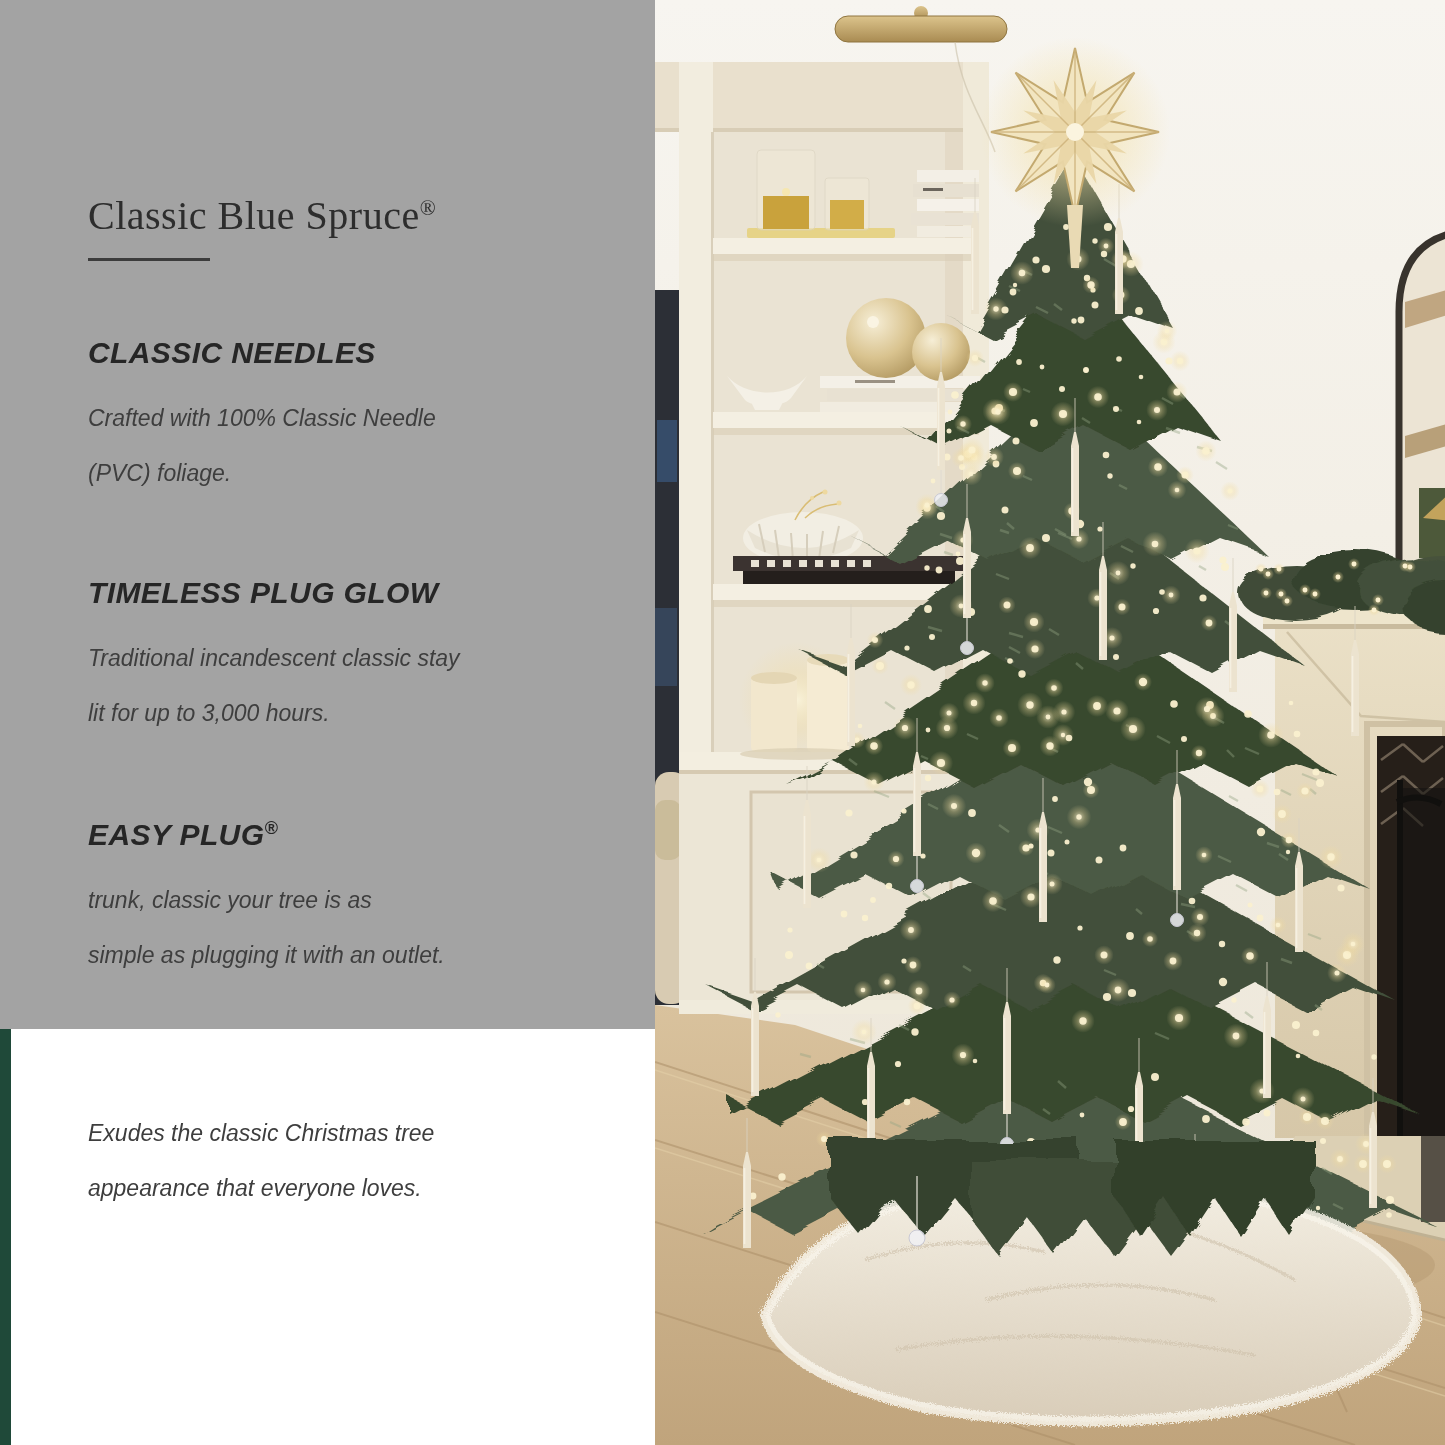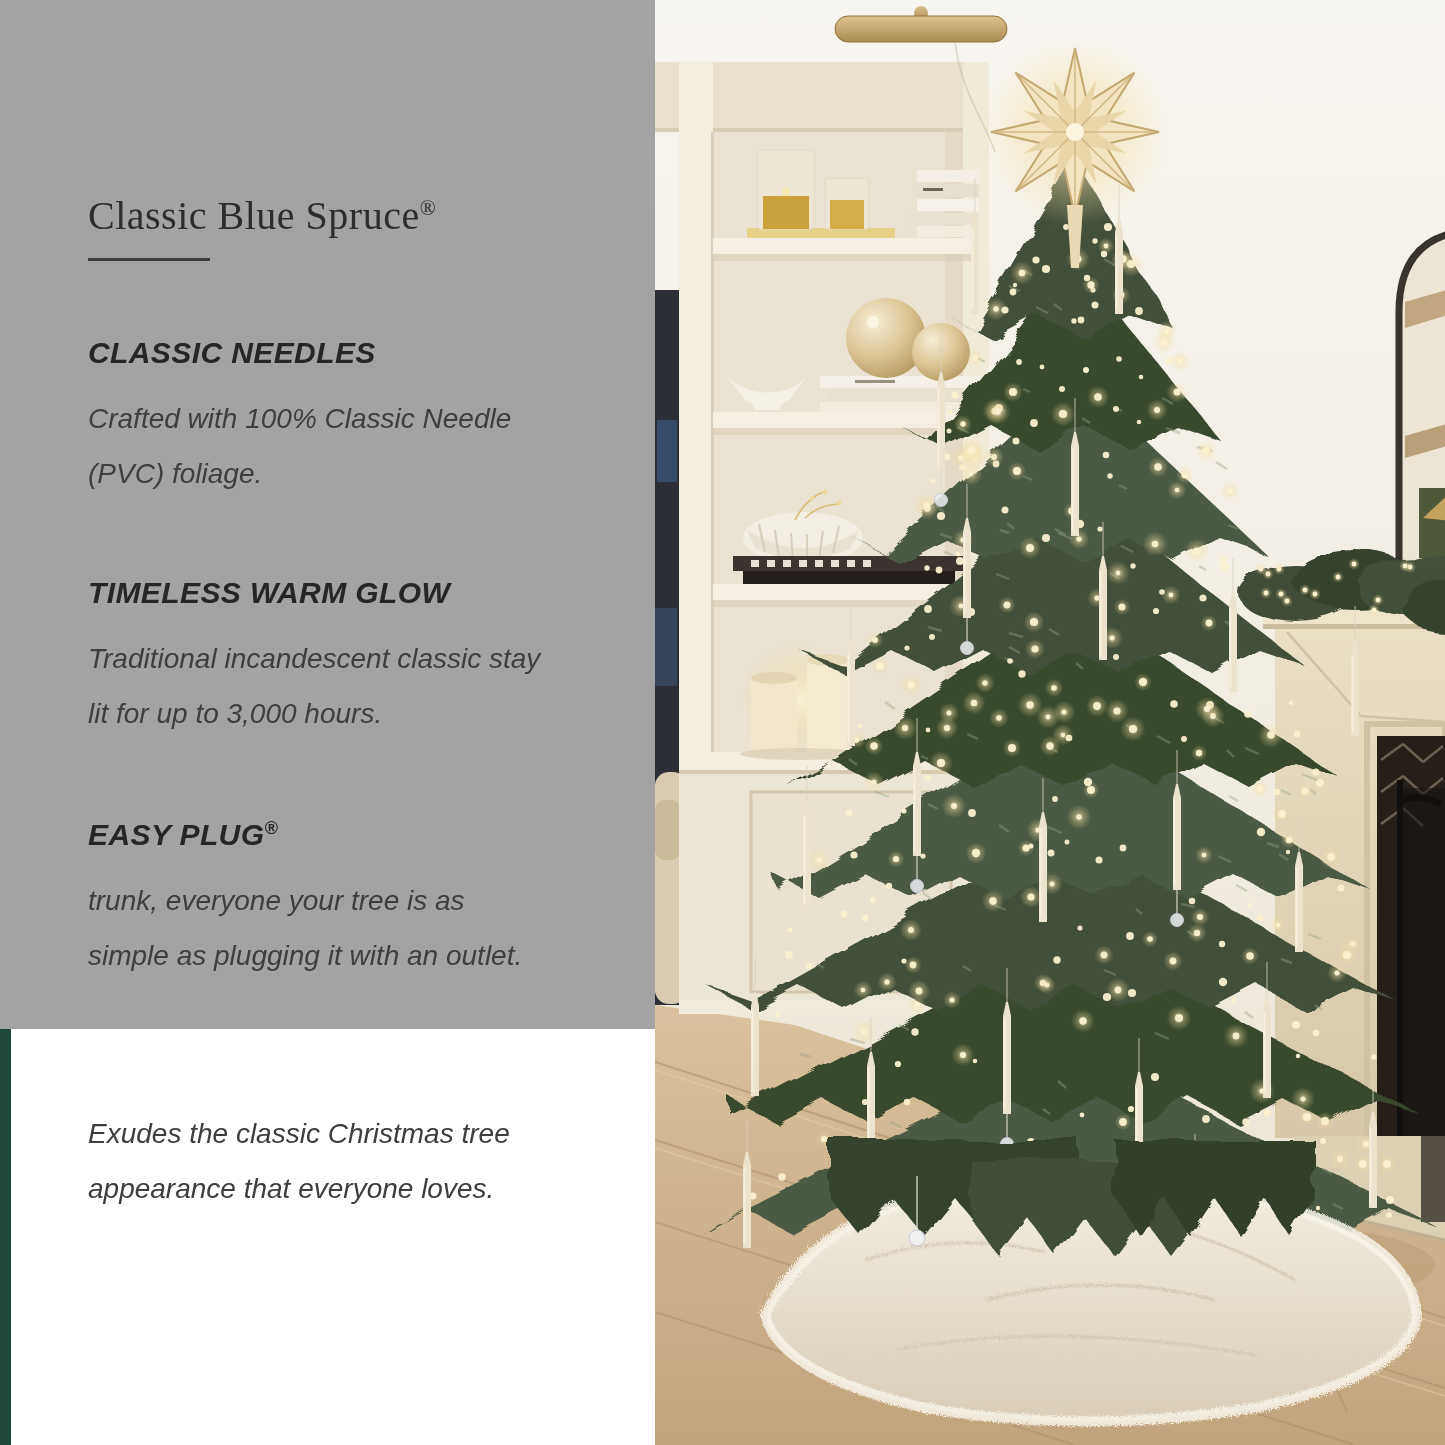--- a/index.html
+++ b/index.html
@@ -7,21 +7,21 @@
   .canvas{position:relative;width:1445px;height:1445px;overflow:hidden;background:#ffffff;}
   .accent-bar{position:absolute;left:0;top:0;width:11px;height:1445px;}
   .panel{position:absolute;left:0;top:0;width:655px;height:1029px;background:#a3a3a3;}
   .title{position:absolute;left:88px;top:192px;font-family:"Liberation Serif",serif;
          font-size:40px;color:#2d2d2d;letter-spacing:.5px;white-space:nowrap;}
   .title sup{font-size:21px;}
   .rule{position:absolute;left:88px;top:258px;width:122px;height:3px;background:#3c3c3c;}
   .sec{position:absolute;left:88px;width:545px;font-style:italic;}
   .sec h2{margin:0 0 20px 0;font-size:30px;line-height:36px;font-weight:700;color:#262626;letter-spacing:.4px;}
   .sec h2 sup{font-size:18px;}
-  .line{font-size:28px;line-height:55px;color:#3e3e3e;white-space:nowrap;}
+  .line{font-size:23px;line-height:55px;color:#3e3e3e;white-space:nowrap;}
   .photo{position:absolute;left:655px;top:0;width:790px;height:1445px;overflow:hidden;}
   .photo svg{display:block;}
 </style>
 </head>
 <body>
 
 <div class="canvas">
 
   <div class="accent-bar" style="background: rgb(31, 73, 57);"></div>
 
@@ -29,28 +29,28 @@
     <div class="title"><span>Classic Blue Spruce</span><sup>®</sup></div>
     <div class="rule"></div>
 
     <div class="sec" style="top:328px">
       <h2><span>CLASSIC NEEDLES</span><sup></sup></h2>
       <div class="line">Crafted with 100% Classic Needle</div>
       <div class="line">(PVC) foliage.</div>
     </div>
 
     <div class="sec" style="top:568px">
-      <h2><span>TIMELESS WARM GLOW</span><sup></sup></h2>
+      <h2><span>TIMELESS PLUG GLOW</span><sup></sup></h2>
       <div class="line">Traditional incandescent classic stay</div>
       <div class="line">lit for up to 3,000 hours.</div>
     </div>
 
     <div class="sec" style="top:810px">
       <h2><span>EASY PLUG</span><sup>®</sup></h2>
-      <div class="line">trunk, everyone your tree is as</div>
+      <div class="line">trunk, classic your tree is as</div>
       <div class="line">simple as plugging it with an outlet.</div>
     </div>
 
     <div class="sec" style="top:1106px">
       <div class="line">Exudes the classic Christmas tree</div>
       <div class="line">appearance that everyone loves.</div>
     </div>
   </div>
 
   <div class="photo">

